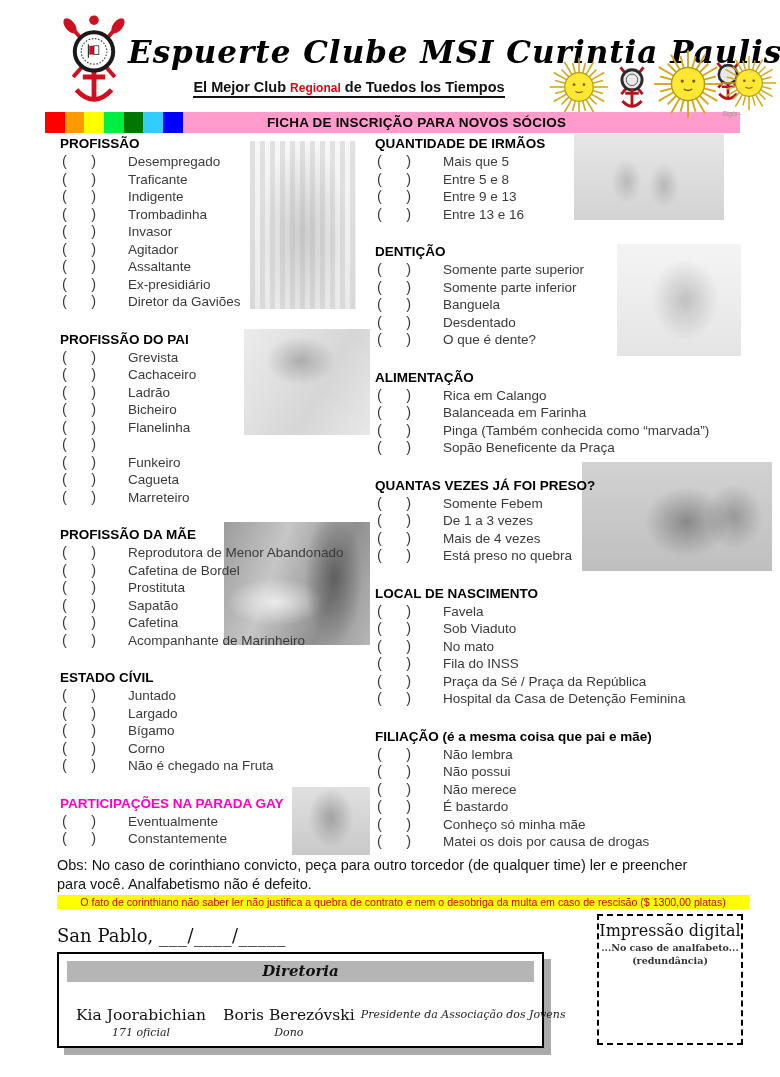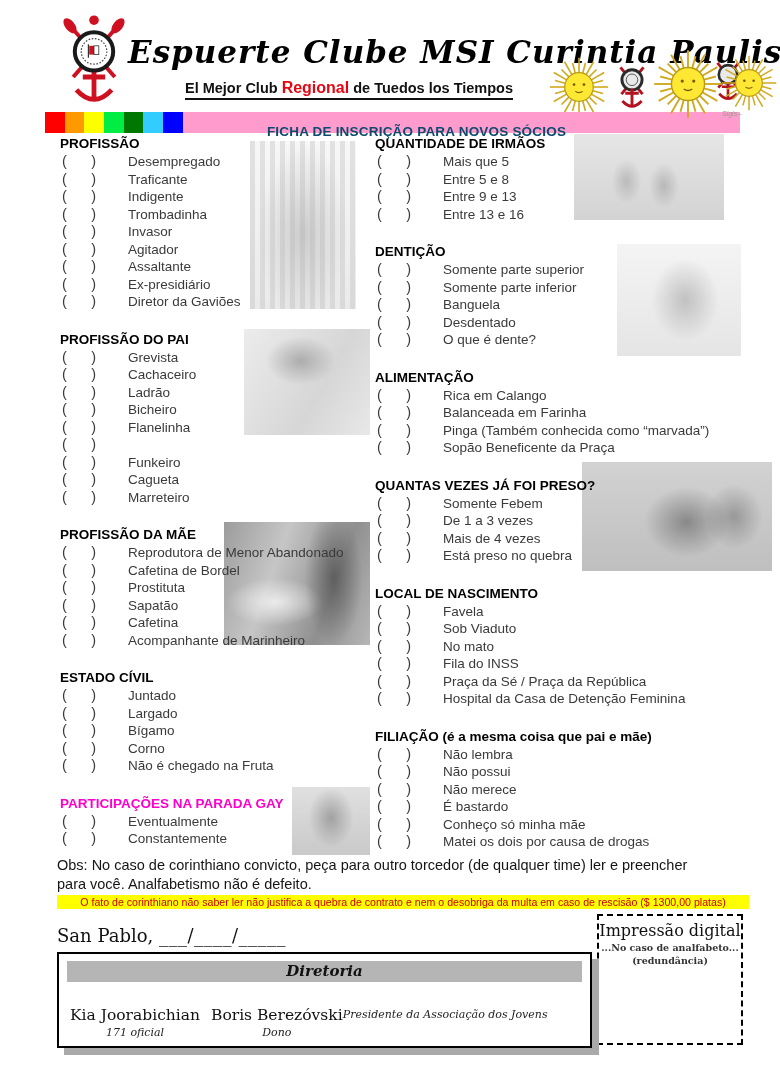--- a/index.html
+++ b/index.html
@@ -6,21 +6,21 @@
   .page { position:relative; width:780px; height:1077px; background:#fff;
           font-family:"Liberation Sans", sans-serif; overflow:hidden; }
 
   
   .crest-big { position:absolute; left:54px; top:12px; width:80px; height:98px; }
   .title-wrap { position:absolute; left:128px; top:34px; width:442px; text-align:center; }
   .club-title { font-family:"DejaVu Serif", serif; font-style:italic; font-weight:600;
                 font-size:31px; color:#000; letter-spacing:1px; white-space:nowrap; }
   .tagline { margin-top:9px; display:inline-block; font-weight:bold; font-size:14.5px; color:#111;
              border-bottom:2px solid #111; padding-bottom:1px; white-space:nowrap; }
-  .tagline .regional { color:#e30613; font-size:16px; }
+  .tagline .regional { color:#e30613; font-size:12px; }
   .suns { position:absolute; left:544px; top:44px; width:236px; height:78px; }
   .suns svg, .suns .mini-crest { position:absolute; }
   .sun1 { left:4px;  top:12px; width:62px; height:62px; }
   .mini1 { left:64px; top:16px; width:48px; height:54px; }
   .sun2 { left:108px; top:4px;  width:72px; height:72px; z-index:2; }
   .mini2 { left:162px; top:12px; width:44px; height:50px; z-index:1; }
   .sun3 { left:176px; top:10px; width:58px; height:58px; z-index:2; }
   .sun-sig { position:absolute; left:178px; top:66px; font-size:7px; color:#9a9a88;
              font-style:italic; z-index:3; }
 
@@ -90,28 +90,28 @@
   .sanpablo { position:absolute; left:57px; top:925px; font-family:"DejaVu Serif", serif;
               font-size:18px; color:#111; z-index:1; }
   .sanpablo .blanks { letter-spacing:.5px; }
 
   .fingerprint { position:absolute; left:597px; top:914px; width:146px; height:131px;
                  border:2px dashed #000; box-sizing:border-box; text-align:center;
                  padding-top:5px; z-index:1; }
   .fp-title { font-family:"DejaVu Serif", serif; font-size:16px; color:#111; }
   .fp-sub { font-family:"DejaVu Serif", serif; font-size:9.5px; color:#333; margin-top:2px;font-weight:bold; }
 
-  .board { position:absolute; left:57px; top:952px; width:535px; height:96px;
+  .board { position:absolute; left:57px; top:952px; width:487px; height:96px;
            border:2px solid #000; background:#fff; box-sizing:border-box;
            box-shadow:7px 7px 0 #aaaaaa; z-index:1; }
   .board-bar { margin:7px 8px 0 8px; height:21px; background:#b5b5b5; text-align:center;
                line-height:21px; font-family:"DejaVu Serif", serif; font-weight:bold;
                font-style:italic; font-size:15px; color:#111; }
   .members { position:absolute; left:0; right:0; bottom:7px; display:flex; }
-  .member { text-align:center; }
+  .member { text-align:center;margin-left:6px; }
   .member.m0 { flex:0 0 152px; }
   .member.m1 { flex:0 0 130px; }
   .member.m2 { flex:0 0 205px; }
   .m-name { font-family:"DejaVu Serif", serif; font-size:15.5px; color:#111; white-space:nowrap; }
   .m-role { font-family:"DejaVu Serif", serif; font-style:italic; font-size:11px;
             color:#222; margin-top:2px; white-space:nowrap; }
 </style>
 </head>
 <body>
 
@@ -247,21 +247,21 @@
   <div class="banner" style="background: rgb(255, 156, 205);">
     <span style="display:flex;">
         <span class="rb-seg" style="background: rgb(255, 0, 0);"></span>
         <span class="rb-seg" style="background: rgb(255, 153, 0);"></span>
         <span class="rb-seg" style="background: rgb(255, 255, 0);"></span>
         <span class="rb-seg" style="background: rgb(0, 238, 68);"></span>
         <span class="rb-seg" style="background: rgb(0, 119, 0);"></span>
         <span class="rb-seg" style="background: rgb(51, 204, 255);"></span>
         <span class="rb-seg" style="background: rgb(0, 0, 255);"></span>
       </span>
-    <div class="banner-text" style="color: #0c4a6e; margin-top: 9px;">FICHA DE INSCRIÇÃO PARA NOVOS SÓCIOS</div>
+    <div class="banner-text" style="color: #000000;">FICHA DE INSCRIÇÃO PARA NOVOS SÓCIOS</div>
   </div>
 
   <div class="ph ph-prisoner"></div>
   <div class="ph ph-windshield"></div>
   <div class="ph ph-streetwalker"></div>
   <div class="ph ph-kiss"></div>
   <div class="ph ph-siblings"></div>
   <div class="ph ph-toothless"></div>
   <div class="ph ph-arrest"></div>
 

